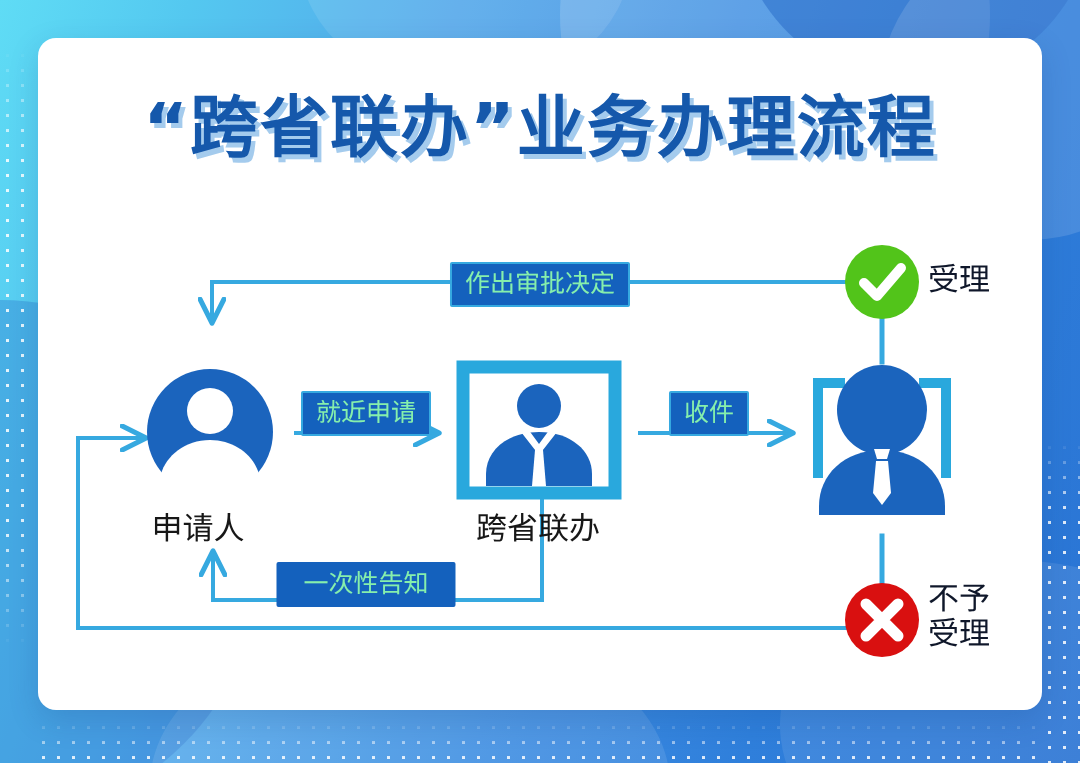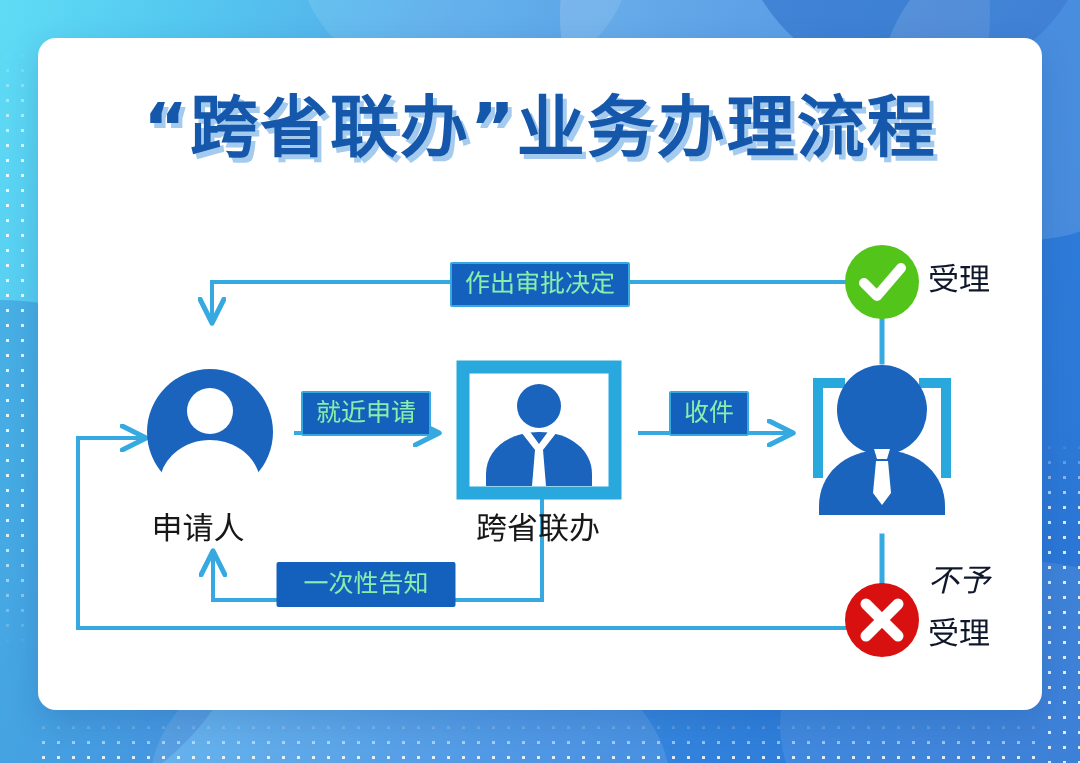--- a/index.html
+++ b/index.html
@@ -159,21 +159,21 @@
     <g>
       <circle cx="882" cy="620" r="37" fill="#d91010"></circle>
       <path d="M866,604 L898,636 M898,604 L866,636" fill="none" stroke="#ffffff" stroke-width="11" stroke-linecap="round"></path>
     </g>
   </svg>
 
   <div class="node-label" style="left:198px;top:503px;">申请人</div>
   <div class="node-label" style="left:538px;top:503px;">跨省联办</div>
 
   <div class="side-label" style="left:928px;top:263px;">受理</div>
-  <div class="side-label" style="left:928px;top:564px;font-style:italic;">不予</div>
+  <div class="side-label" style="left:928px;top:582px;">不予</div>
   <div class="side-label" style="left:928px;top:617px;">受理</div>
 
   <div class="pill" style="left:540px;top:262px;">作出审批决定</div>
   <div class="pill" style="left:709px;top:391px;">收件</div>
   <div class="pill" style="left:366px;top:391px;">就近申请</div>
   <div class="pill nob" style="left:366px;top:562px;">一次性告知</div>
 
 </div>
 
 </body></html>

